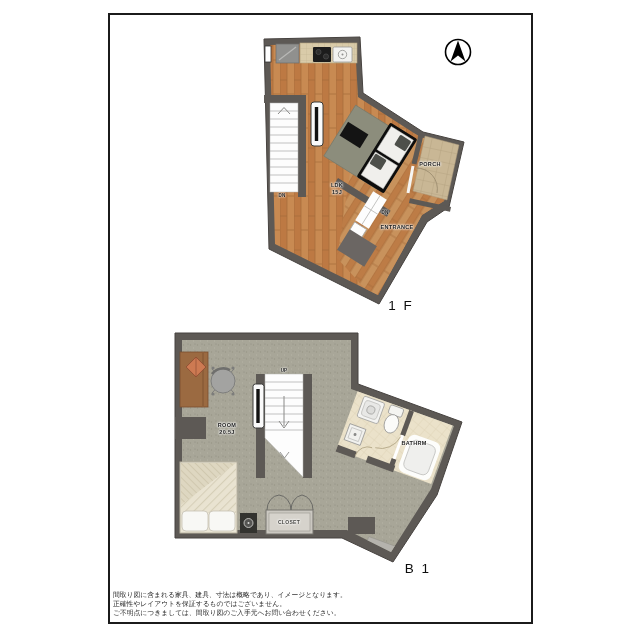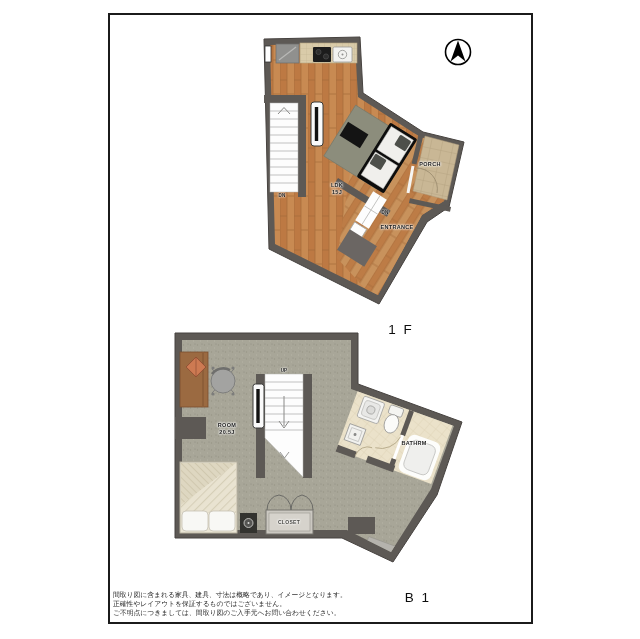--- a/index.html
+++ b/index.html
@@ -295,28 +295,28 @@
 </svg>
 
 <div class="lbl room-label" style="left:337px; top:189px;">
   <div>LDK</div>
   <div>15J</div>
 </div>
 <div class="lbl room-label" style="left:430px; top:164px;">PORCH</div>
 <div class="lbl room-label" style="left:397px; top:227px;">ENTRANCE</div>
 <div class="lbl tiny-label" style="left:282px; top:195px;">DN</div>
 <div class="lbl tiny-label" style="left:385px; top:212px;">DN</div>
-<div class="lbl floor-label" style="left:401px; top:305px;margin-top:24px;">1 F</div>
+<div class="lbl floor-label" style="left:401px; top:305px;">1 F</div>
 
 <div class="lbl room-label" style="left:227px; top:429px;">
   <div>ROOM</div>
   <div>20.5J</div>
 </div>
 <div class="lbl room-label" style="left:414px; top:443px;">BATHRM</div>
 <div class="lbl room-label closet-label" style="left:289px; top:522px;">CLOSET</div>
 <div class="lbl tiny-label" style="left:284px; top:370px;">UP</div>
-<div class="lbl floor-label" style="left:418px; top:568px;margin-top:29px;">B 1</div>
+<div class="lbl floor-label" style="left:418px; top:568px;">B 1</div>
 
 <div class="disclaimer">
   <div>間取り図に含まれる家具、建具、寸法は概略であり、イメージとなります。</div>
   <div>正確性やレイアウトを保証するものではございません。</div>
   <div>ご不明点につきましては、間取り図のご入手元へお問い合わせください。</div>
 </div>
 
 </body></html>

